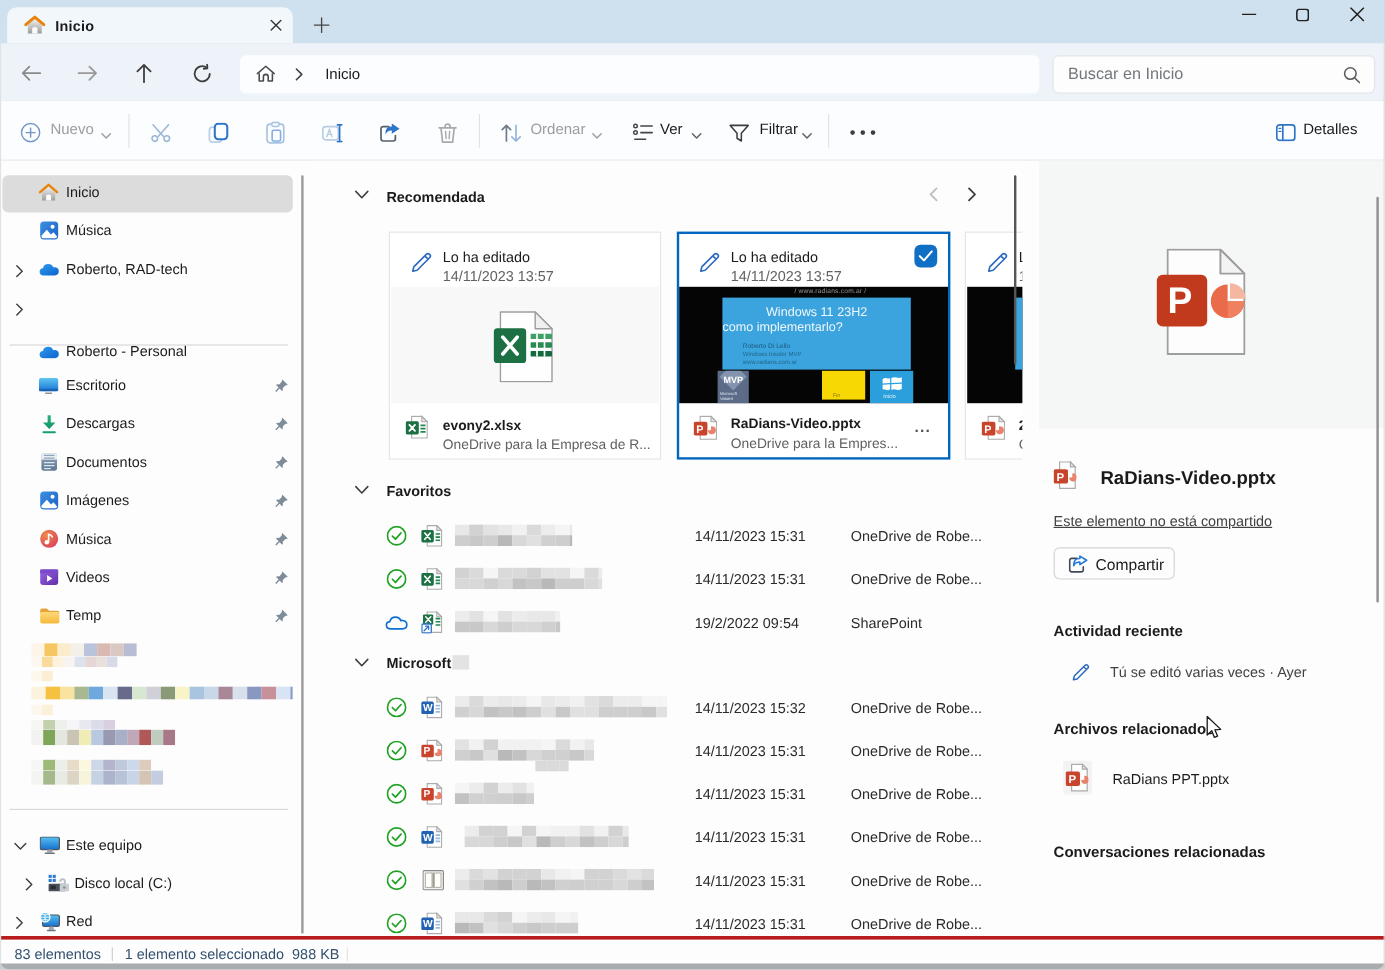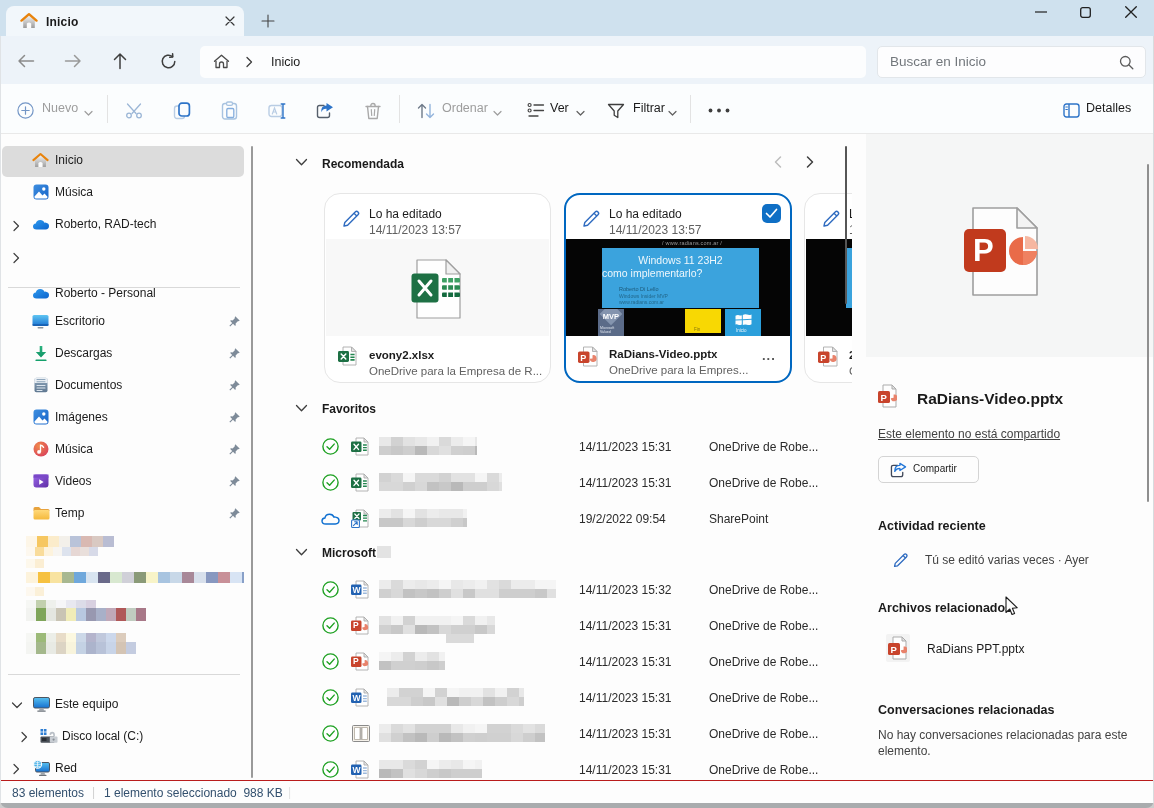--- a/index.html
+++ b/index.html
@@ -27,35 +27,35 @@
 
 .mainarea { position:absolute; left:0; top:134px; width:1154px; height:646px; background:#fdfdfd; }
 .sidebar { position:absolute; left:0; top:0; width:258px; height:646px; }
 .srow { position:absolute; left:0; height:30px; font-size:12px; color:#1b1b1b; }
 .srow .lbl { position:absolute; left:55px; top:7px; }
 .sel { position:absolute; left:2px; width:242px; height:31px; background:#dcdcdc; border-radius:5px; }
 .pin { position:absolute; left:228px; }
 .sepline { position:absolute; left:8px; width:232px; height:1px; background:#d9d9d9; }
 .content { position:absolute; left:260px; top:0; width:592px; height:646px; background:#fdfdfd; overflow:hidden; }
 .sechead { position:absolute; font-size:12px; font-weight:700; color:#1a1a1a; }
-.card { position:absolute; width:227px; height:190px; background:#fff; border:1px solid #e6e6e6; border-radius:16px; }
+.card { position:absolute; width:227px; height:190px; background:#fff; border:1px solid #e6e6e6; border-radius:0; }
 .card .hdr1 { position:absolute; left:44px; top:13px; font-size:12px; color:#1b1b1b; }
 .card .hdr2 { position:absolute; left:44px; top:29px; font-size:12px; color:#616161; }
 .card .thumb { position:absolute; left:1px; top:45px; width:223px; height:97px; background:#f8f8f8; overflow:hidden;}
 .card .fname { position:absolute; left:44px; top:155px; font-size:11.5px; font-weight:700; color:#1b1b1b; }
 .card .floc  { position:absolute; left:44px; top:171px; font-size:11.5px; color:#616161; }
 .lrow { position:absolute; height:36px; }
 .ldate { position:absolute; left:319px; top:3px; font-size:12px; color:#2b2b2b; }
 .lloc  { position:absolute; left:449px; top:3px; font-size:12px; color:#2b2b2b;text-align:right; }
 .rpanel { position:absolute; left:866px; top:0; width:288px; height:646px; background:#fdfdfd; }
 .rgray  { position:absolute; left:0; top:0; width:288px; height:223px; background:#f5f6f6; }
 .rhead  { position:absolute; left:12px; font-size:12.5px; font-weight:700; color:#1a1a1a; }
 .rtext  { position:absolute; font-size:12px; color:#424242; }
 
-.statusbar { position:absolute; left:0; top:780px; width:1154px; height:24px; background:#fdfdfd; border-top:1px solid #b91c1c;
+.statusbar { position:absolute; left:0; top:780px; width:1154px; height:24px; background:#fdfdfd; border-top:3px solid #b91c1c;
   font-size:12px; color:#33506e; }
 .bottomedge { position:absolute; left:0; top:803px; width:1154px; height:5px; background:#a9acae; border-radius:0 0 8px 8px; }
 .scrollv { position:absolute; width:2px; border-radius:1px; }
 svg { display:block; }
 </style>
 </head>
 <body>
 <div class="win">
   <div class="titlebar">
     <div class="tab">
@@ -1021,42 +1021,41 @@
         <text x="2.4" y="16.6" font-size="9.5" font-weight="bold" fill="#fff" font-family="Liberation Sans,sans-serif">P</text>
         <path d="M15.6 10.5 A3.4 3.4 0 1 1 12.8 14.2 L15.6 13.8 Z" fill="#e8826b"></path>
       </svg>
       <span class="abs" style="left:51px; top:256px; font-size:15.5px; font-weight:700; color:#1a1a1a;">RaDians-Video.pptx</span>
       <span class="rtext" style="left:12px; top:293px;text-decoration:underline;">Este elemento no está compartido</span>
       <div class="abs" style="left:12px; top:322px; width:101px; height:27px; background:#fdfdfd; border:1px solid #d4d4d4; border-radius:5px;">
         <svg class="abs" style="left:11px; top:5px;" width="17" height="16" viewBox="0 0 18 17">
           <path d="M8 3.5 L3.5 3.5 Q1.5 3.5 1.5 5.5 L1.5 13.5 Q1.5 15.5 3.5 15.5 L11.5 15.5 Q13.5 15.5 13.5 13.5 L13.5 11" fill="none" stroke="#40485a" stroke-width="1.4" stroke-linecap="round"></path>
           <path d="M10.5 1.5 L16.5 5.2 L10.5 9 L10.5 6.8 Q6.5 6.8 5 10 Q5 3.3 10.5 3.6 Z" fill="#fdfdfd" stroke="#2377d8" stroke-width="1.4" stroke-linejoin="round"></path>
         </svg>
-        <span class="abs" style="left:34px; top:6px; font-size:10px; color:#1b1b1b;">Compartir</span>
+        <span class="abs" style="left:34px; top:6px; font-size:13px; color:#1b1b1b;">Compartir</span>
       </div>
       <span class="rhead" style="top:385px;">Actividad reciente</span>
       <svg class="abs" style="left:26px; top:418px;" width="17" height="17" viewBox="0 0 20 20">
         <path d="M3 17 L3.8 13.4 L14.2 3 Q15.6 1.6 17 3 Q18.4 4.4 17 5.8 L6.6 16.2 Z M13 4.2 L15.8 7" fill="none" stroke="#2e6bc0" stroke-width="1.5" stroke-linejoin="round"></path>
       </svg>
       <span class="rtext" style="left:59px; top:419px;">Tú se editó varias veces · Ayer</span>
       <span class="rhead" style="top:467px;">Archivos relacionados</span>
       <svg class="abs" style="left:139px; top:462px;" width="15" height="22" viewBox="0 0 15 22">
         <path d="M1 1 L1 16.5 L4.8 13 L7 18.5 L9.6 17.4 L7.4 12.2 L12.3 11.8 Z" fill="#fdfdfd" stroke="#1b1b1b" stroke-width="1.1" stroke-linejoin="round"></path>
       </svg>
       <div class="abs" style="left:20px; top:500px; width:24px; height:28px; background:#f3f3f3; border-radius:2px;"></div>
       <svg class="abs" style="left:22px; top:502px;" width="19" height="24" viewBox="0 0 19 24">
         <path d="M5 1 L14 1 L18 5 L18 23 L5 23 Z" fill="#fefefe" stroke="#ababab" stroke-width="1"></path>
         <path d="M14 1 L14 5 L18 5 Z" fill="#e4e4e4" stroke="#ababab" stroke-width="1"></path>
         <rect x="0" y="7" width="12" height="12" rx="1.6" fill="#c8442c"></rect>
         <text x="2.4" y="16.6" font-size="9.5" font-weight="bold" fill="#fff" font-family="Liberation Sans,sans-serif">P</text>
         <path d="M15.6 10.5 A3.4 3.4 0 1 1 12.8 14.2 L15.6 13.8 Z" fill="#e8826b"></path>
       </svg>
       <span class="abs" style="left:61px; top:508px; font-size:12px; color:#1b1b1b;">RaDians PPT.pptx</span>
       <span class="rhead" style="top:569px;">Conversaciones relacionadas</span>
-      <span class="rtext" style="left:12px; top:594px; width:260px; line-height:15.5px;">No hay conversaciones relacionadas para este elemento.</span>
       <div class="scrollv" style="left:281px; top:30px; height:338px; background:#8f8f8f;"></div>
     </div>
   </div>
   <div class="statusbar">
     <span class="abs" style="left:12px; top:5px;">83 elementos</span>
     <span class="abs" style="left:92px; top:4px; color:#d0d0d0;">|</span>
     <span class="abs" style="left:104px; top:5px;">1 elemento seleccionado&nbsp; 988 KB</span>
     <span class="abs" style="left:288px; top:4px; color:#e4e4e4;">|</span>
   </div>
   <div class="abs" style="left:0; top:36px; width:1px; height:767px; background:#e0e3e6;"></div>

